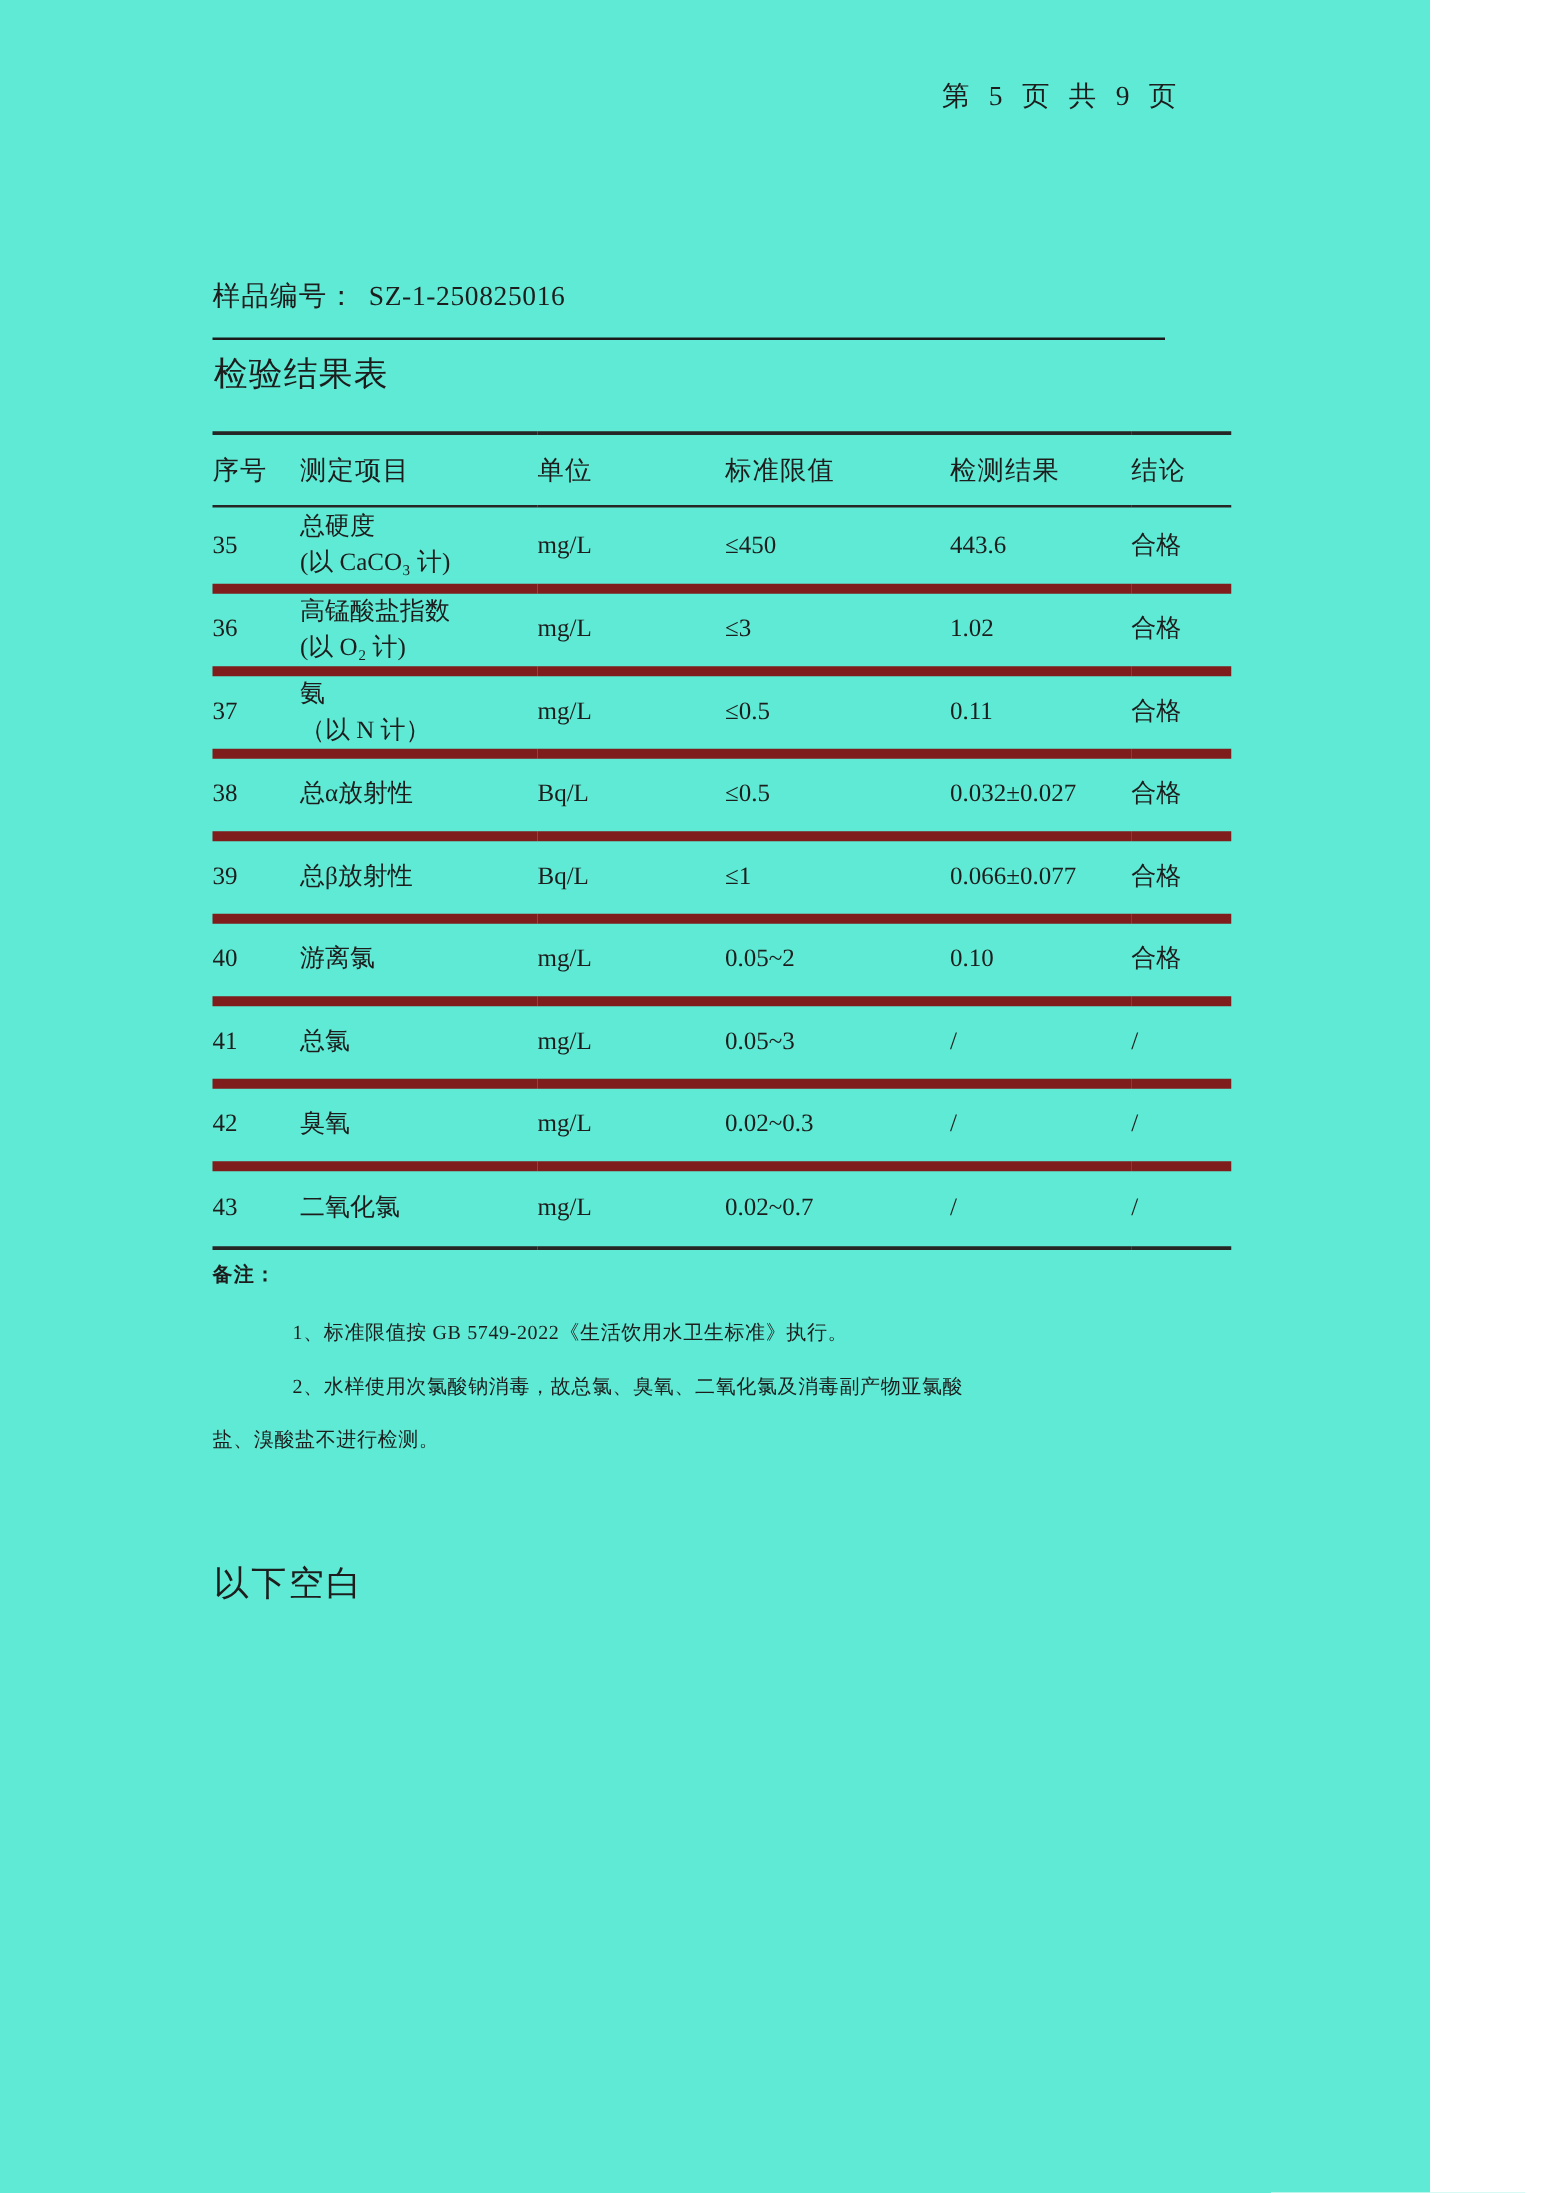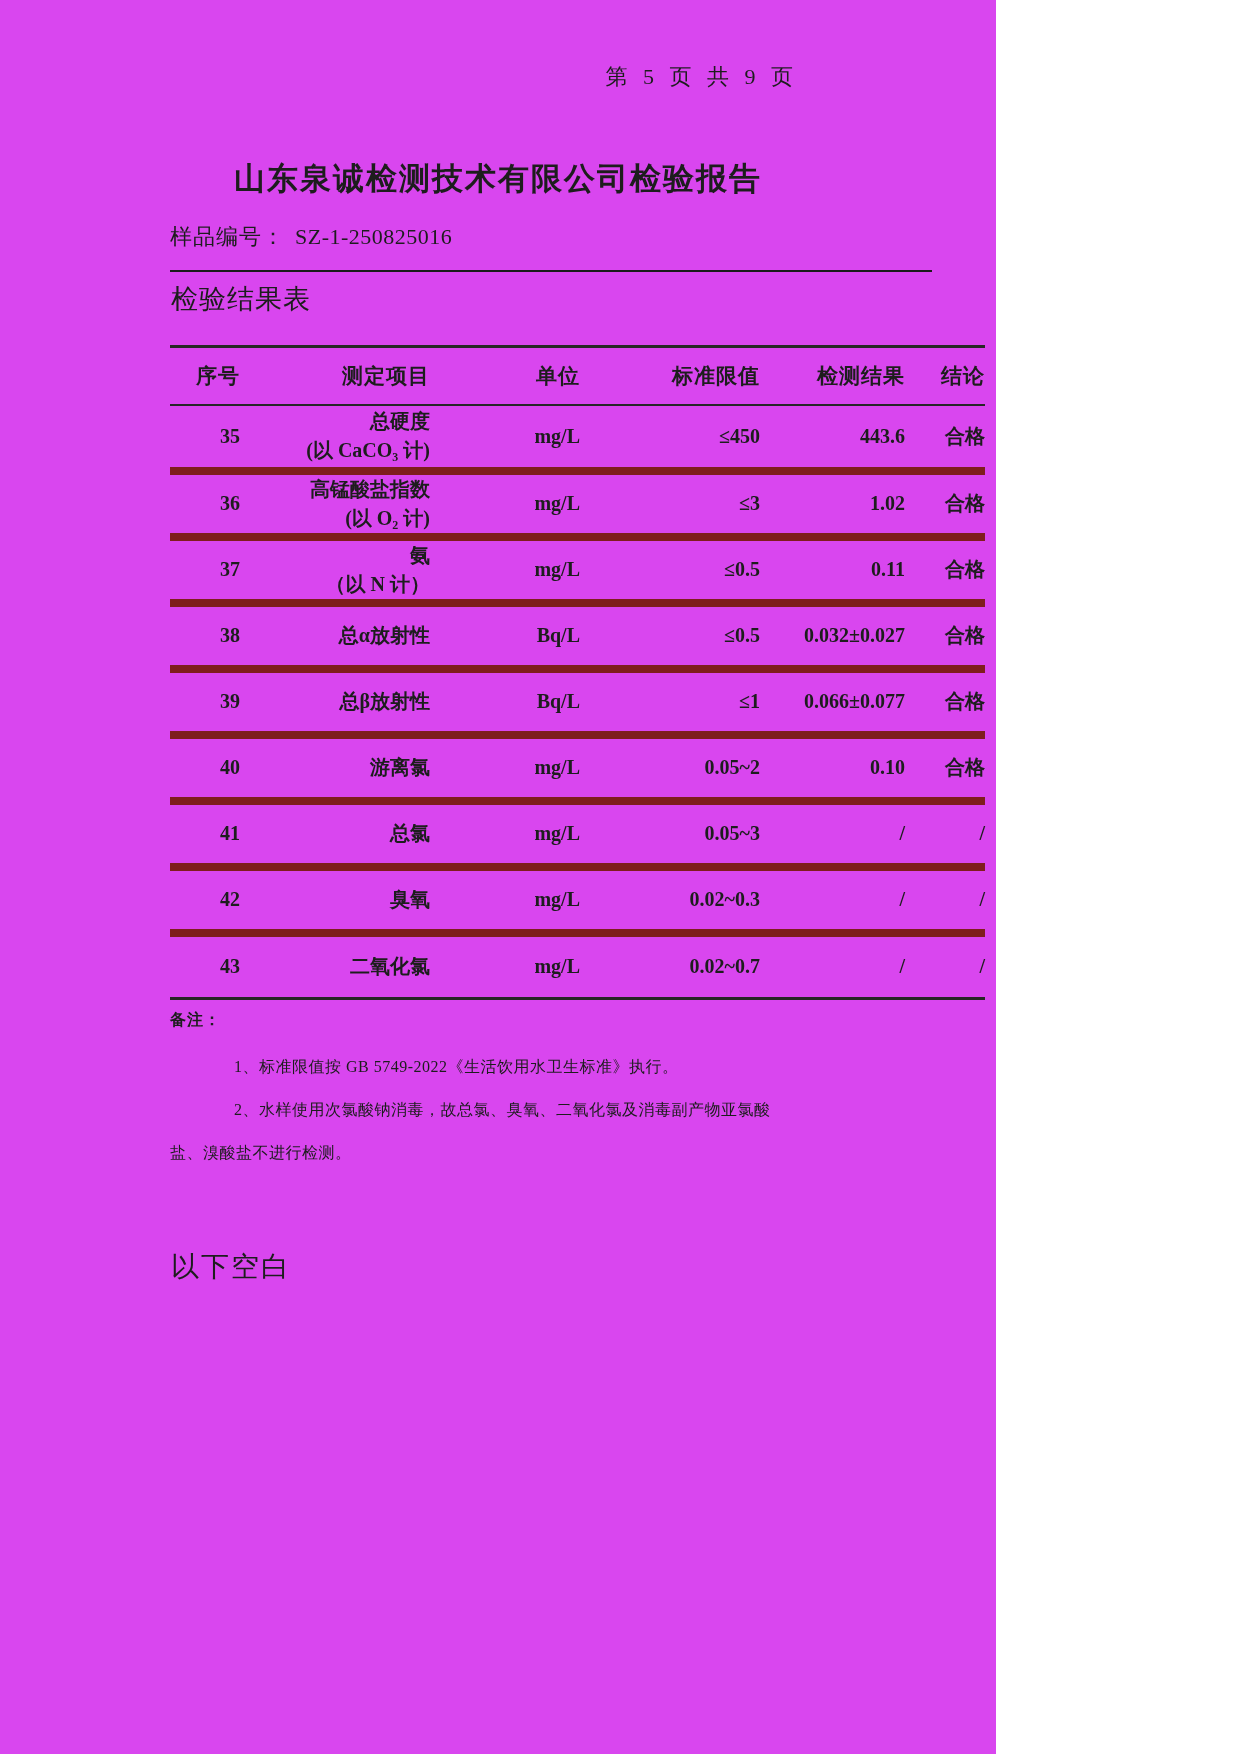--- a/index.html
+++ b/index.html
@@ -2,23 +2,23 @@
 <html><head>
 <meta charset="utf-8">
 <style>
   html, body {
     margin: 0;
     padding: 0;
     background: #ffffff;
   }
   .page {
     position: relative;
-    width: 996px;
+    width: 1144px;
     height: 1754px;
-    background: #d946ef;
+    background: #5eead4;
     font-family: "Liberation Serif", "DejaVu Serif", serif;
     color: #1d1d1d;
     overflow: hidden;
   }
   .page-number {
     position: absolute;
     top: 62px;
     right: 198px;
     font-size: 22px;
     letter-spacing: 5px;
@@ -59,24 +59,24 @@
     top: 345px;
     left: 170px;
     width: 815px;
     border-collapse: collapse;
     table-layout: fixed;
     border-top: 3px solid #262626;
     border-bottom: 3px solid #262626;
     font-size: 20px;
   }
   table.results th, table.results td {
-    text-align: right;
+    text-align: left;
     vertical-align: middle;
     padding: 0;
-    font-weight: bold;
+    font-weight: normal;
     line-height: 1.45;
   }
   table.results thead tr {
     height: 58px;
     border-bottom: 2px solid #262626;
   }
   table.results thead th {
     font-size: 21px;
     letter-spacing: 1px;
   }
@@ -111,21 +111,20 @@
     letter-spacing: 2px;
   }
 </style>
 </head>
 <body>
 
 <div class="page">
 
   <div class="page-number">第 5 页 共 9 页</div>
 
-  <div class="report-title">山东泉诚检测技术有限公司检验报告</div>
 
   <div class="sample-row">
     <span class="label">样品编号：</span><span class="value">SZ-1-250825016</span>
   </div>
 
   <div class="table-caption">检验结果表</div>
 
   <table class="results">
     <colgroup>
       <col style="width:70px">

